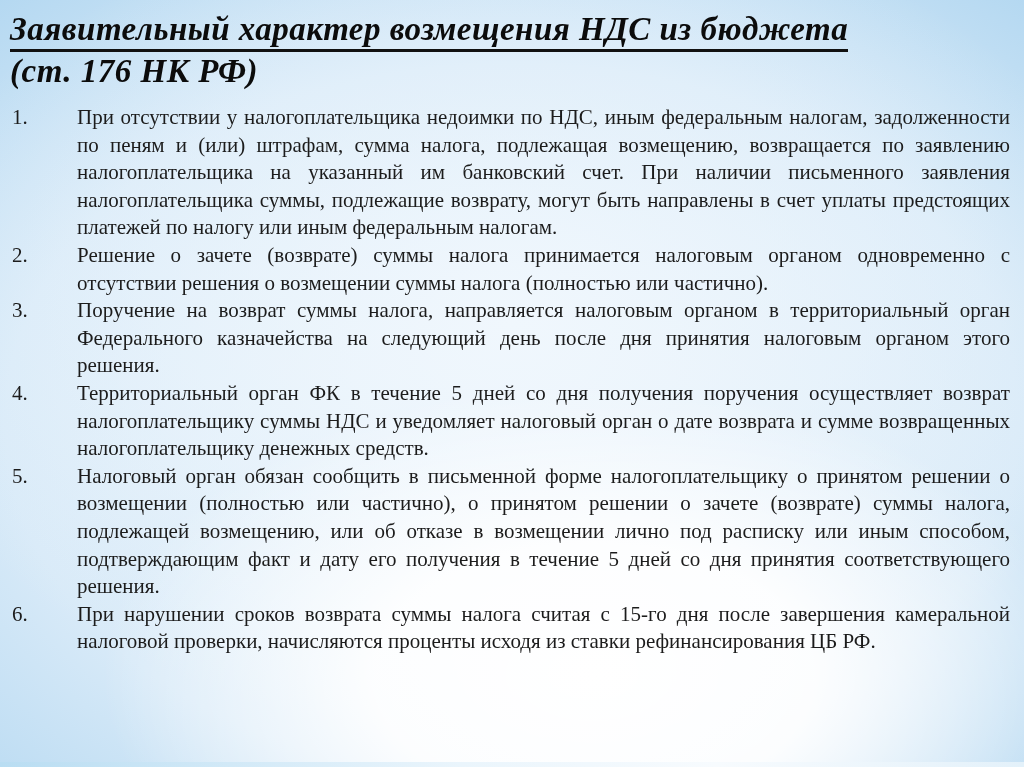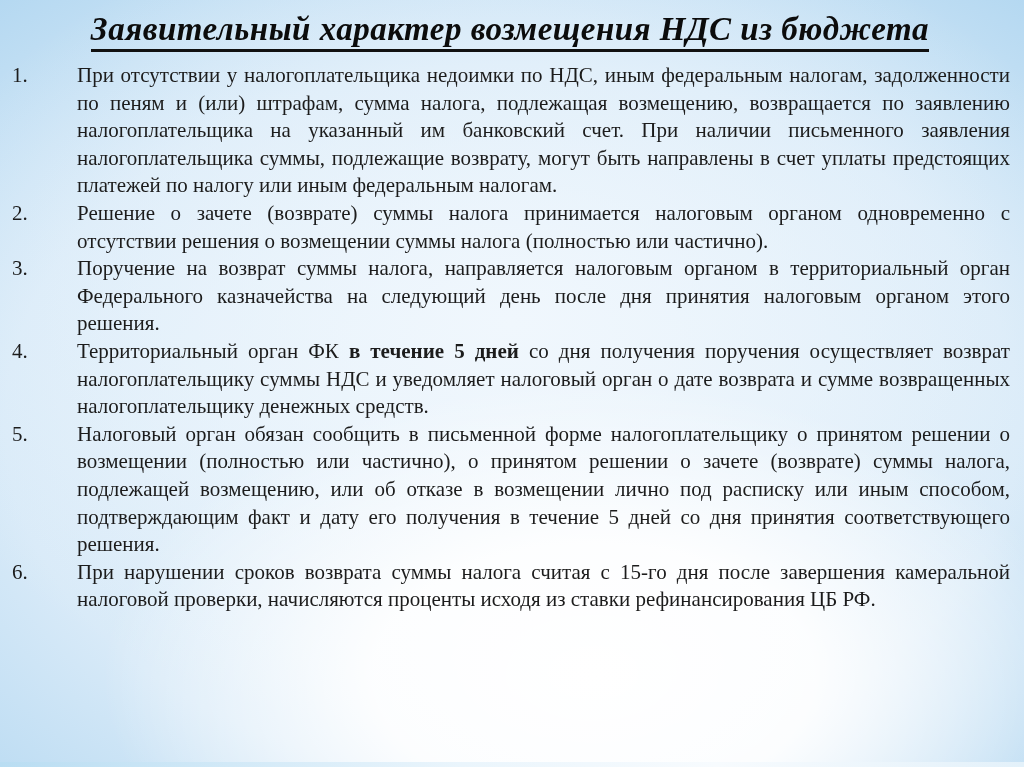--- a/index.html
+++ b/index.html
@@ -18,21 +18,20 @@
       radial-gradient(ellipse 62% 55% at 50% 42%, #f0f7fd 0%, rgba(240,247,253,0) 100%),
       radial-gradient(ellipse 90% 85% at 50% 55%, #e8f3fb 0%, var(--bg-mid) 55%, #b4d8f1 86%, var(--bg-edge) 100%);
     position:relative;
   }
   .slide{
     position:absolute;
     inset:0;
     padding:8px 14px 0 10px;
   }
   .title-block{
-    text-align:center;
     color:var(--title-color);
     font-weight:bold;
     font-style:italic;
     font-size:33px;
     line-height:42px;
     margin-bottom:10px;
   }
   .title-line1 .u{
     border-bottom:3px solid #111;
     padding-bottom:2px;
@@ -56,34 +55,35 @@
     flex:0 0 35px;
     text-align:left;
     padding-left:2px;
   }
   .txt{
     flex:1 1 auto;
     text-align:justify;
     text-justify:inter-word;
     margin-left:32px;
   }
-  .txt b{font-weight:bold;}
+  .txt b{font-weight:normal;}
   .bottom-edge{
     position:absolute;
     left:0;right:0;bottom:0;
     height:5px;
     background:linear-gradient(to right,#b9ddf2,#eaf5fc 45%,#f7fbfe 70%,#e3f1fa);
   }
 </style>
 </head>
 <body>
 
 <div class="slide">
   <div class="title-block">
     <div class="title-line1"><span class="u">Заявительный характер возмещения НДС из бюджета</span></div>
+    <div class="title-line2">(ст. 176 НК РФ)</div>
   </div>
 
   <div class="list">
       <div class="item">
         <div class="num">1.</div>
         <div class="txt"><span>При отсутствии у налогоплательщика недоимки по НДС, иным федеральным налогам, задолженности по пеням и (или) штрафам, сумма налога, подлежащая возмещению, возвращается по заявлению налогоплательщика на указанный им банковский счет. При наличии письменного заявления налогоплательщика суммы, подлежащие возврату, могут быть направлены в счет уплаты предстоящих платежей по налогу или иным федеральным налогам.</span></div>
       </div>
       <div class="item">
         <div class="num">2.</div>
         <div class="txt"><span>Решение о зачете (возврате) суммы налога принимается налоговым органом одновременно с отсутствии решения о возмещении суммы налога (полностью или частично).</span></div>

